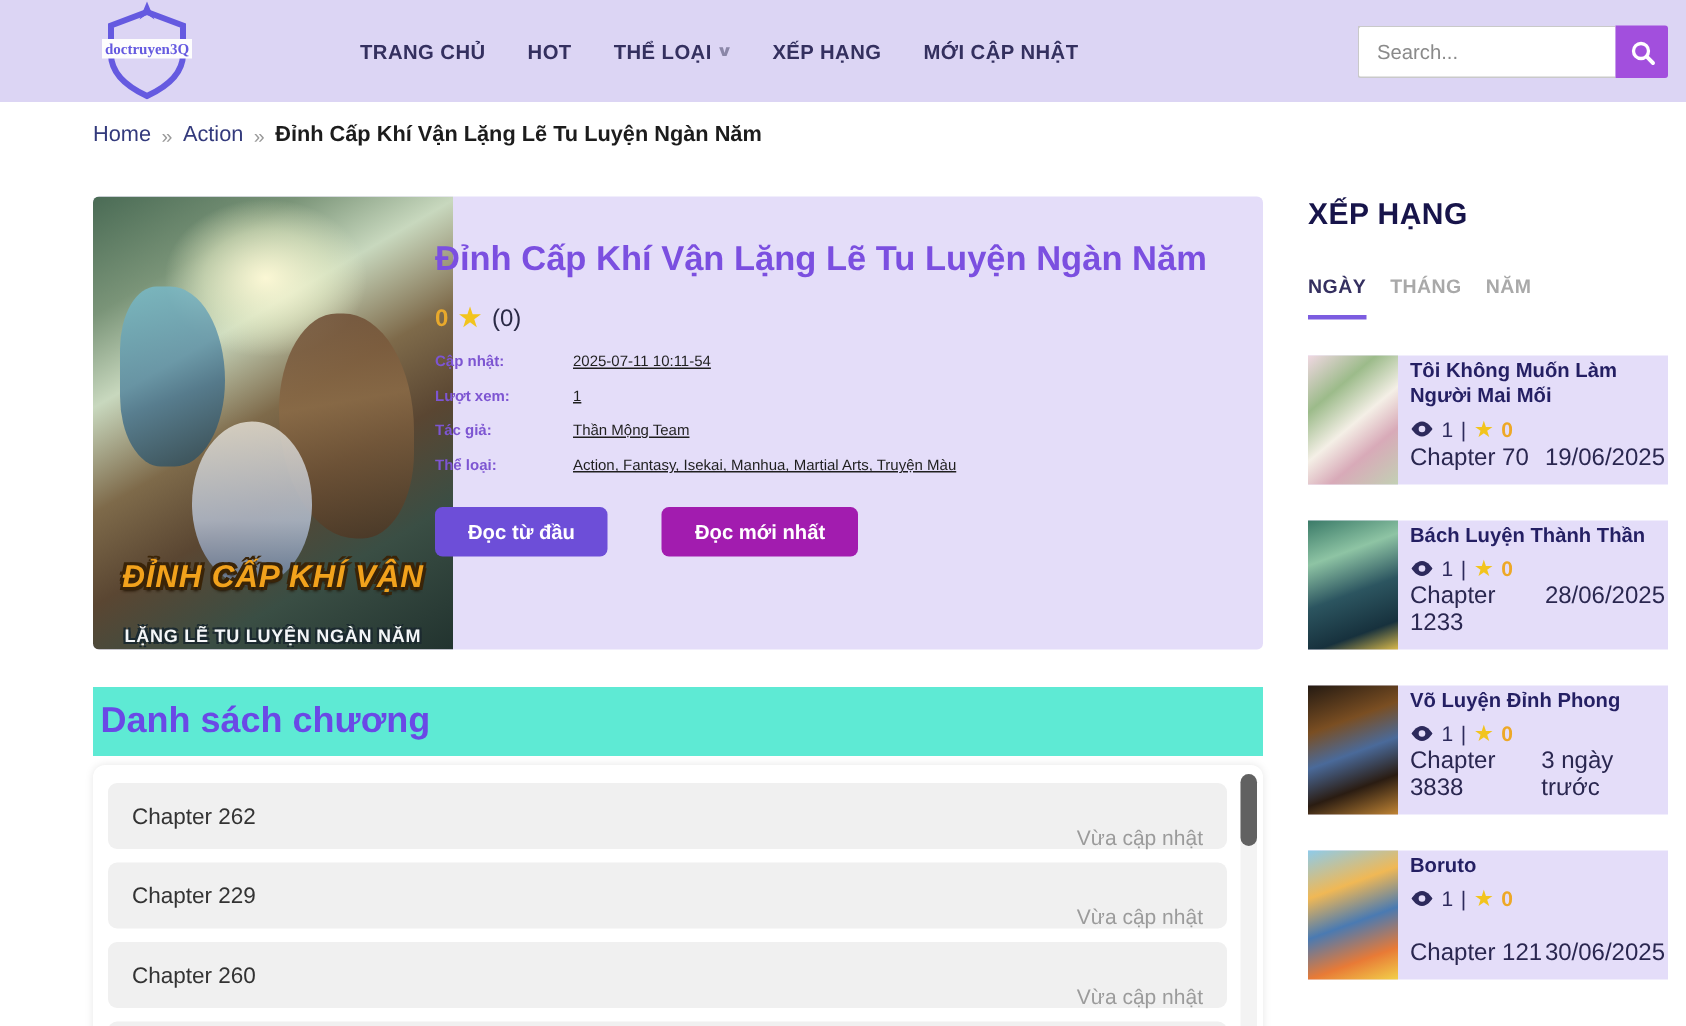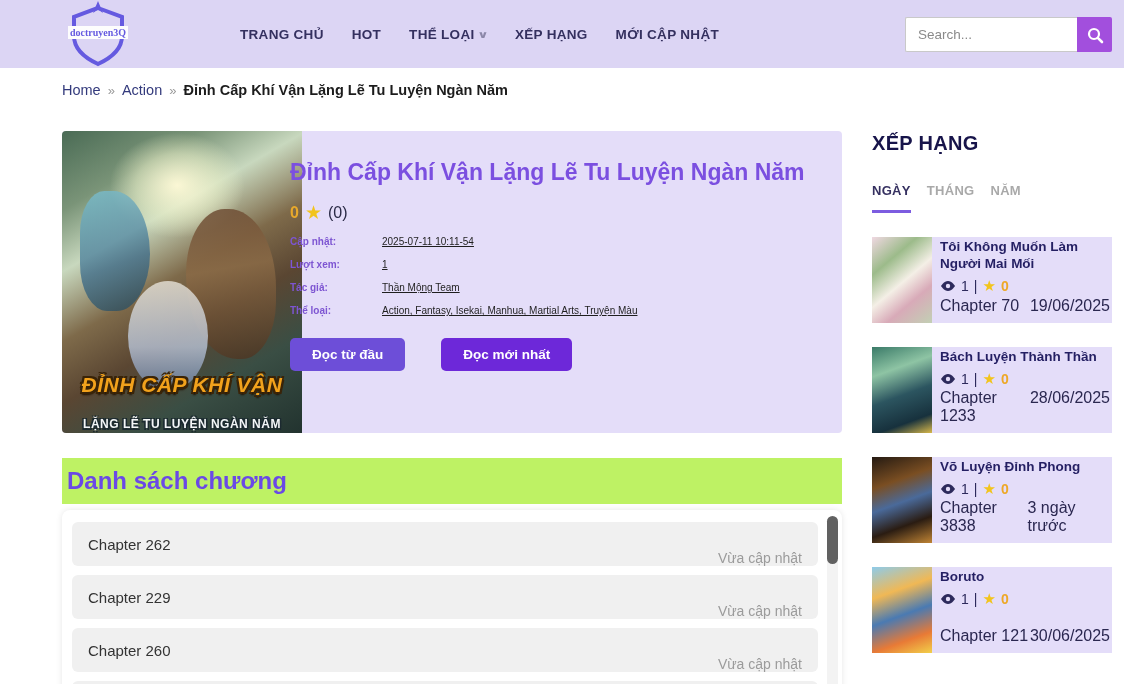--- a/index.html
+++ b/index.html
@@ -42,25 +42,25 @@
   .rating-row { margin-top:15px; display:flex; align-items:center; gap:6px; font-size:16px; }
   .rating-value { color:#e8a92c; font-weight:bold; }
   .rating-star { color:#f2c41d; font-size:19px; }
   .rating-count { color:#2a2a46; }
   .meta-row { margin-top:12px; display:flex; align-items:baseline; font-size:10px; }
   .meta-label { color:#7d55d2; font-weight:bold; min-width:92px; }
   .meta-value { color:#1f1f1f;text-decoration:underline; }
   .btn-row { margin-top:22px; display:flex; gap:36px; }
   .btn { border:none; color:#fff; font-weight:bold; font-size:13.5px; padding:9px 22px; border-radius:5px; cursor:pointer; font-family:inherit; }
   .btn-first { background:#6d4ed8; }
-  .btn-latest { background:#6d28d9; }
+  .btn-latest { background:#a21caf; }
 
   
   .chapters { position:absolute; left:62px; top:458px; width:780px; }
-  .chapters-head { height:46px; background:#bef264; display:flex; align-items:center; padding-left:5px; }
+  .chapters-head { height:46px; background:#5eead4; display:flex; align-items:center; padding-left:5px; }
   .chapters-title { font-size:24px; font-weight:bold; color:#6a49e6; }
   .chapter-list { position:relative; margin-top:6px; background:#fff; border-radius:8px; box-shadow:0 0 6px rgba(0,0,0,.10); padding:12px 24px 12px 10px; height:230px; overflow:hidden; }
   .chapter-row { height:44px; background:#f0f0f0; border-radius:6px; margin-bottom:9px; display:flex; align-items:center; justify-content:space-between; padding:0 16px; cursor:pointer; }
   .chapter-name { font-size:15px; color:#333; }
   .chapter-time { font-size:14px; color:#9b9b9b;margin-top:28px; }
   .scrollbar-track { position:absolute; right:4px; top:6px; width:11px; height:220px; background:#f3f3f3; border-radius:6px; }
   .scrollbar-thumb { position:absolute; right:0; top:0; width:11px; height:48px; background:#616161; border-radius:6px; cursor:grab; }
 
   
   .sidebar { position:absolute; left:872px; top:132px; width:240px; }

